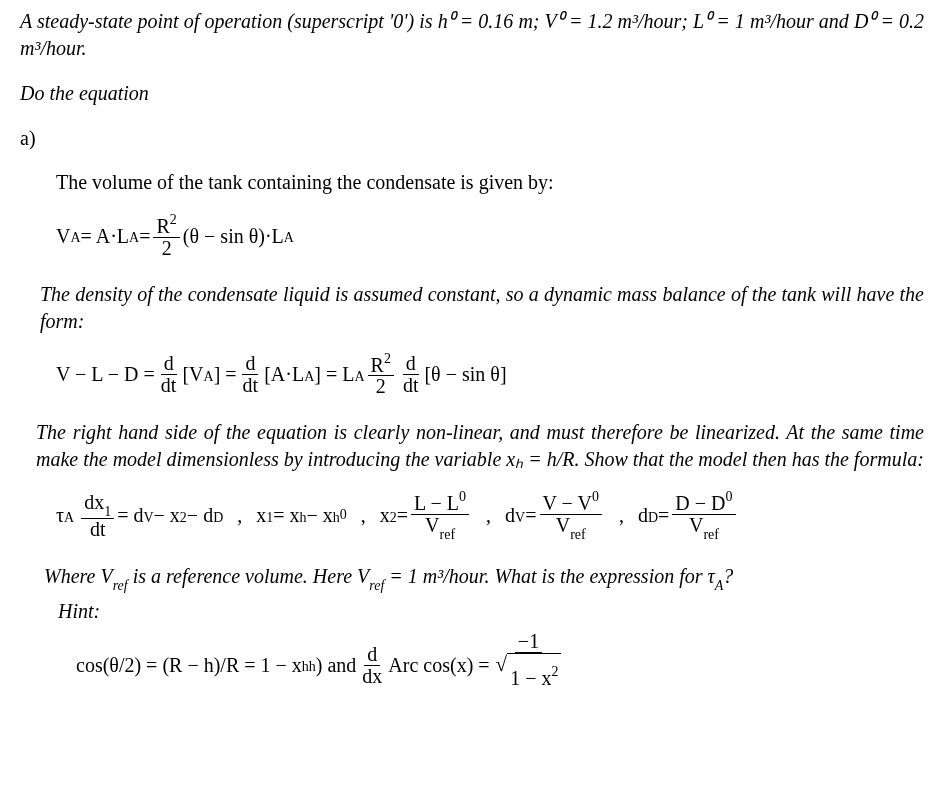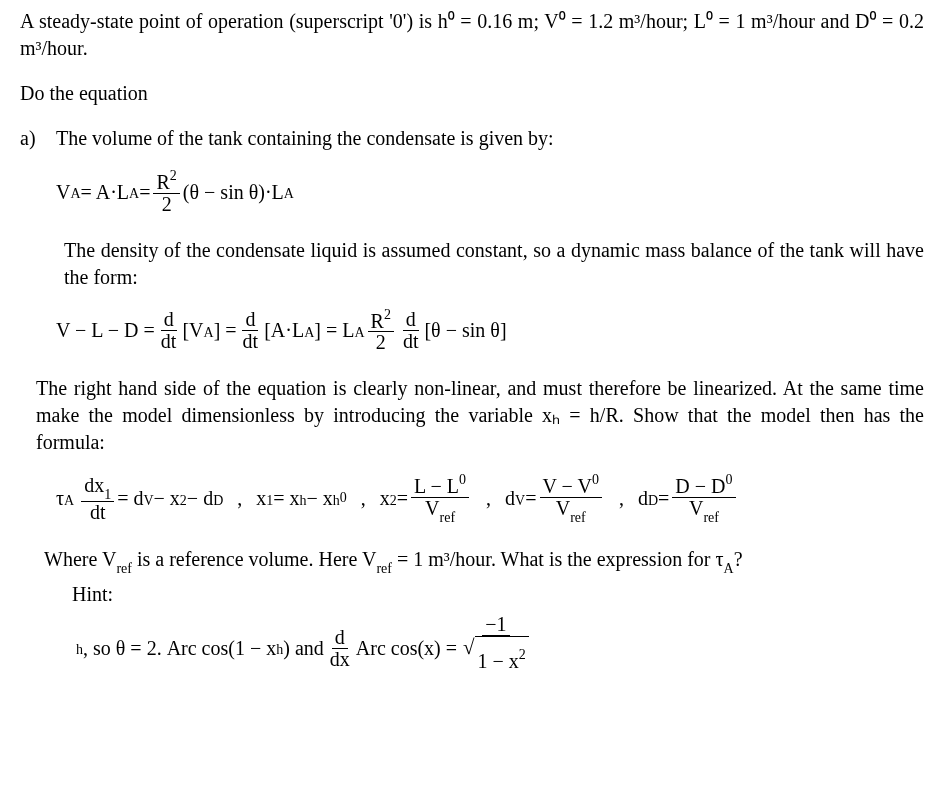--- a/index.html
+++ b/index.html
@@ -8,34 +8,36 @@
       color: #000;
       margin: 0;
       padding: 8px 20px;
       width: 944px;
       box-sizing: border-box;
       line-height: 1.35;
     }
     .para {
       margin: 0 0 18px 0;
       text-align: justify;
+      font-style: italic;
     }
     .indent {
       margin-left: 36px;
     }
     .list-item {
       display: flex;
       margin: 0 0 18px 0;
     }
     .list-marker {
       width: 36px;
       flex-shrink: 0;
     }
     .list-body {
       flex: 1;
+      margin-top: 44px;
     }
     .eq {
       font-family: 'Times New Roman', Times, serif;
       margin: 14px 0 22px 36px;
       white-space: nowrap;
     }
     .eq-row {
       display: inline-flex;
       align-items: center;
       gap: 0;
@@ -114,21 +116,21 @@
     <span> = </span>
     <span class="frac">
       <span class="num"><span>R</span><span class="sup">2</span></span>
       <span class="den">2</span>
     </span>
     <span>(θ − sin θ)·L</span>
       <span class="sub">A</span>
   </span>
 </div>
 
-<p class="para indent" style="margin-left:44px;">The density of the condensate liquid is assumed constant, so a dynamic mass balance of the tank will have the form:</p>
+<p class="para indent" style="margin-left:20px;">The density of the condensate liquid is assumed constant, so a dynamic mass balance of the tank will have the form:</p>
 
 <div class="eq">
   <span class="eq-row">
     <span>V − L − D = </span>
     <span class="frac">
       <span class="num">d</span>
       <span class="den">dt</span>
     </span>
     <span>[V</span>
       <span class="sub">A</span>
@@ -213,26 +215,26 @@
     <span class="frac">
       <span class="num"><span>D − D</span><span class="sup">0</span></span>
       <span class="den"><span>V</span><span class="sub">ref</span></span>
     </span>
   </span>
 </div>
 
 <p class="para indent" style="margin-left:24px; margin-bottom:4px;">
   Where V<span class="sub">ref</span> is a reference volume. Here V<span class="sub">ref</span> = 1 m³/hour. What is the expression for τ<span class="sub">A</span>?
 </p>
-<p class="para indent" style="margin-left:52px; margin-bottom:6px;">Hint:</p>
+<p class="para indent" style="margin-left:38px; margin-bottom:6px;">Hint:</p>
 
 <div class="eq" style="margin-left:56px; margin-top:0;">
   <span class="eq-row">
-      <span class="sub">h</span>
-    <span>, so θ = 2. Arc cos(1 − x</span>
+    <span>cos(θ/2) = (R − h)/R = 1 − x</span>
+      <span class="sub">h</span>
       <span class="sub">h</span>
     <span>)  and  </span>
     <span class="frac">
       <span class="num">d</span>
       <span class="den">dx</span>
     </span>
     <span>Arc cos(x) = </span>
     <span class="frac">
       <span class="num">−1</span>
       <span class="den">

